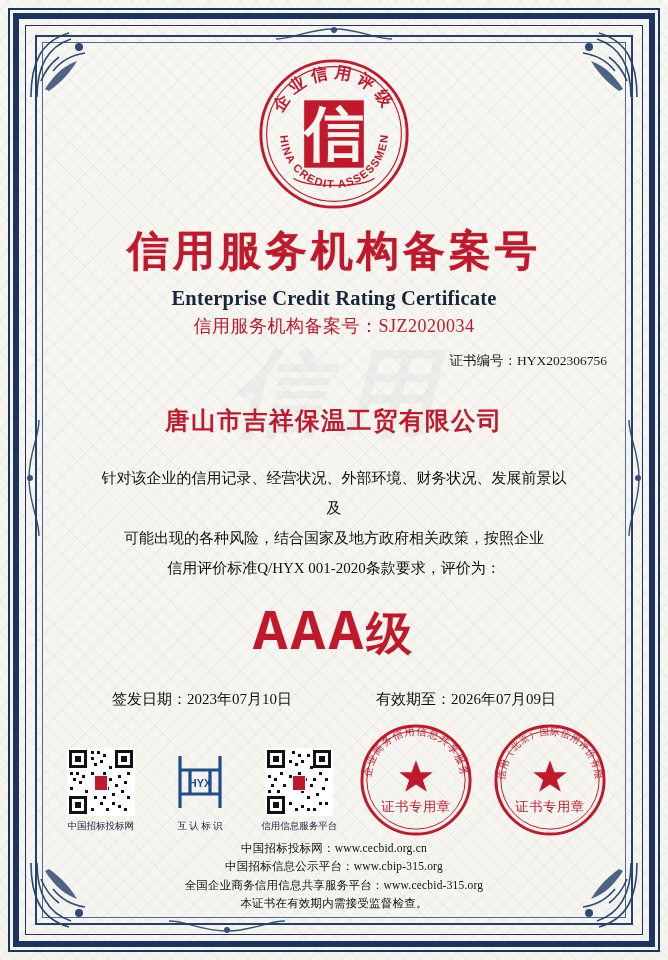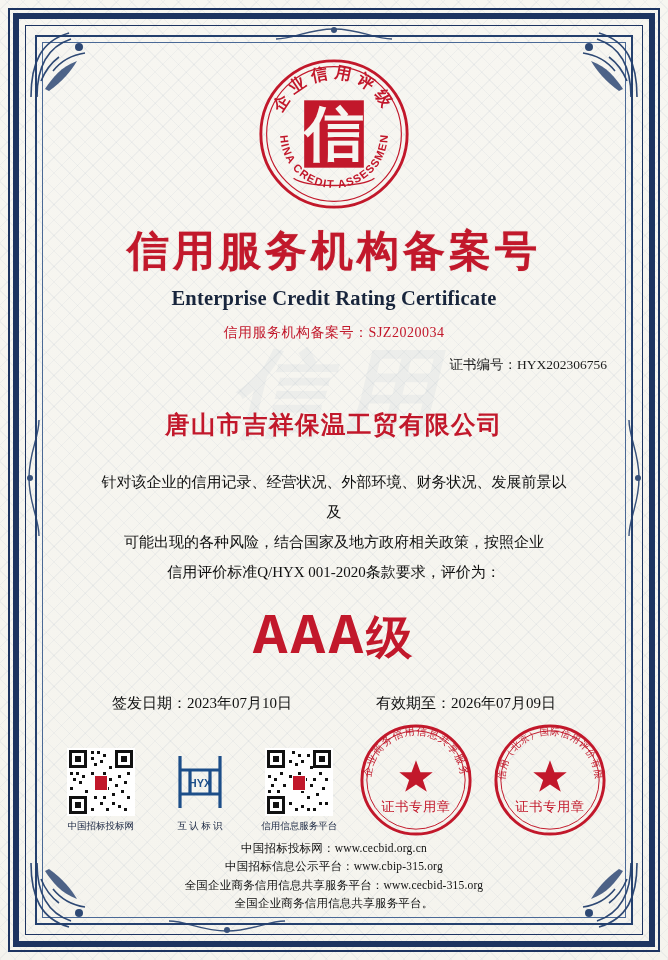--- a/index.html
+++ b/index.html
@@ -107,22 +107,22 @@
     text-shadow: 0 0 1px rgba(160,0,18,0.5);
   }
   .title-en {
     margin-top: 8px;
     font-size: 20.5px;
     font-weight: bold;
     color: #18253c;
     letter-spacing: 0.2px;
   }
   .filing {
-    margin-top: 14px;
-    font-size: 14px;
+    margin-top: 4px;
+    font-size: 18px;
     color: #c2182b;
     letter-spacing: 0.5px;
   }
   .cert-no {
     margin-top: 14px;
     text-align: right;
     padding-right: 16px;
     font-size: 13.5px;
     color: #1b1b1b;
   }
@@ -513,18 +513,18 @@
             <text x="60" y="92" font-family="'Liberation Serif', serif" font-size="13.5" fill="#c2182b" text-anchor="middle" letter-spacing="0.6">证书专用章</text>
           </svg>
         </div>
 
       </div>
 
       <div class="footer-lines">
         <div>中国招标投标网：www.cecbid.org.cn</div>
         <div>中国招标信息公示平台：www.cbip-315.org</div>
         <div>全国企业商务信用信息共享服务平台：www.cecbid-315.org</div>
-        <div>全国企业商务信用信息共享服务平台。</div>
+        <div>本证书在有效期内需接受监督检查。</div>
       </div>
 
     </div>
   </div>
 </div>
 
 </body></html>

